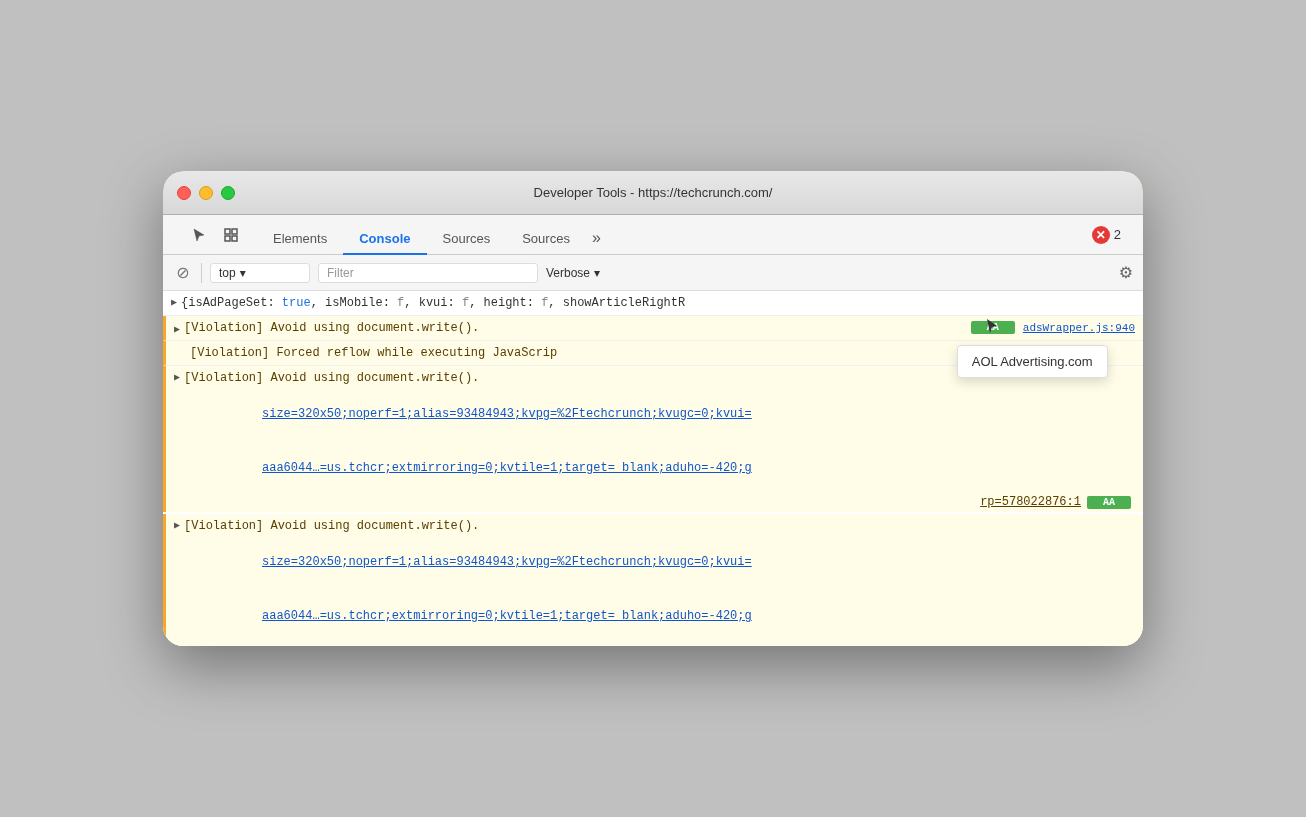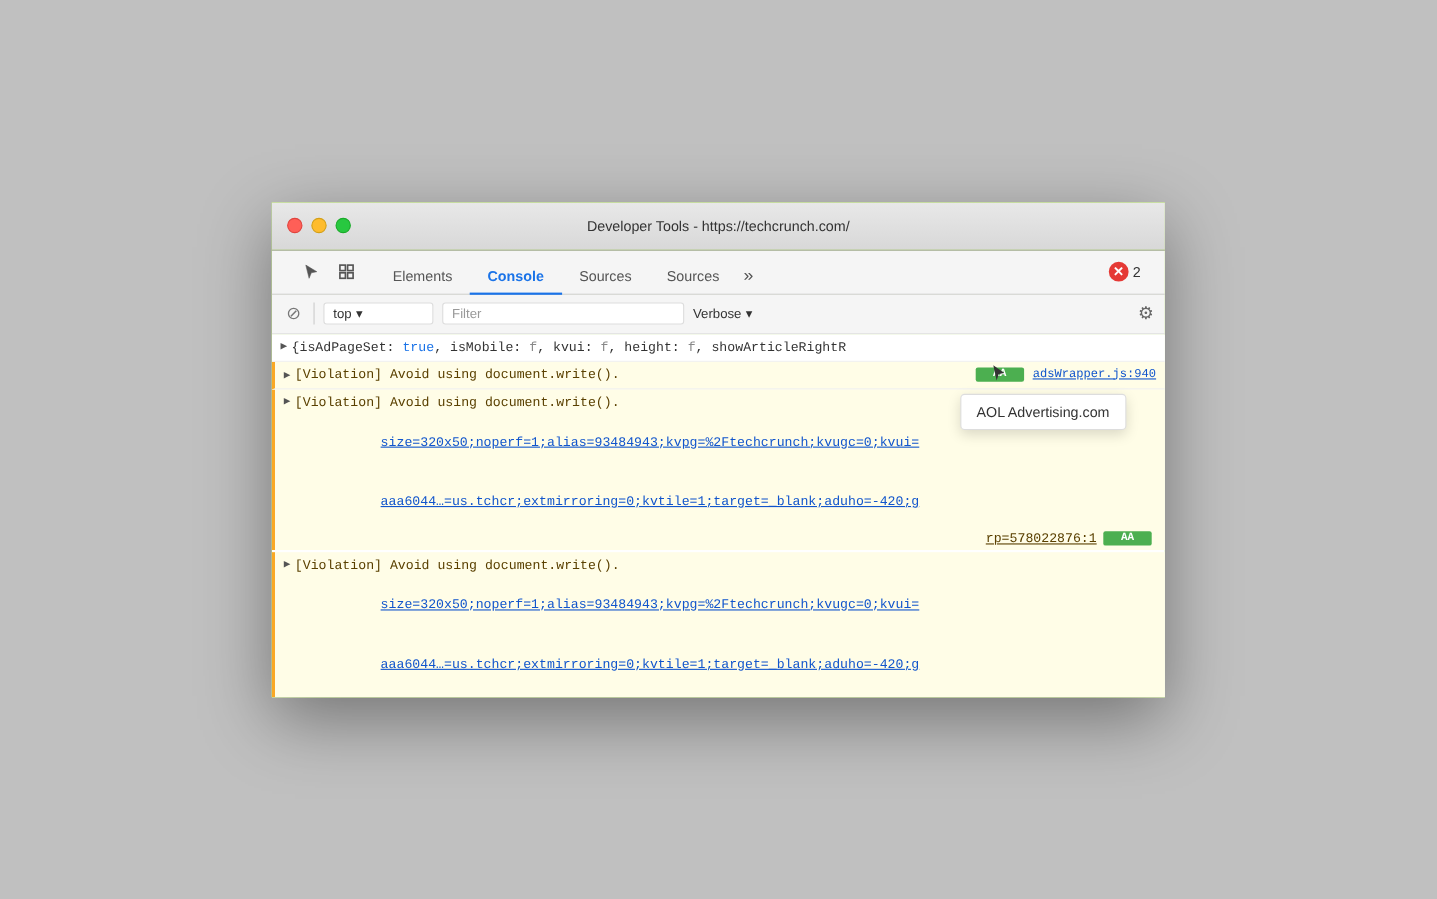--- a/index.html
+++ b/index.html
@@ -7,23 +7,23 @@
     body {
       background: #c0c0c0;
       display: flex;
       justify-content: center;
       align-items: center;
       min-height: 100vh;
       font-family: -apple-system, BlinkMacSystemFont, 'Helvetica Neue', Arial, sans-serif;
     }
 
     .window {
-      width: 812px;
-      background: #bef264;
-      border-radius: 0;
+      width: 980px;
+      background: #4d7c0f;
+      border-radius: 20px;
       box-shadow: 0 20px 60px rgba(0,0,0,0.4);
       overflow: hidden;
     }
 
     
     .title-bar {
       background: linear-gradient(180deg, #e8e8e8 0%, #d8d8d8 100%);
       height: 44px;
       display: flex;
       align-items: center;
@@ -419,20 +419,23 @@
             <path d="M2 2L12 9L7 10L5 16L2 2Z" fill="#333"></path>
           </svg>
         </div>
         <div class="tooltip">
           <span>AOL Advertising.com</span>
         </div>
       </div>
       <span class="line-source" style="margin-left:4px;">adsWrapper.js:940</span>
     </div>
 
+    <div class="console-line warning-line">
+      <span class="console-text warn-text" style="padding-left:16px;">[Violation] Forced reflow while executing JavaScrip</span>
+    </div>
 
     <div class="warning-block" style="border-left: 3px solid #f9a825; padding: 3px 8px;">
       <div style="display:flex; align-items:flex-start;">
         <span class="triangle">▶</span>
         <span class="console-text warn-text">[Violation] Avoid using document.write().</span>
       </div>
       <div style="padding-left: 16px;">
         <div class="console-text warn-text">
           <span class="link-text">size=320x50;noperf=1;alias=93484943;kvpg=%2Ftechcrunch;kvugc=0;kvui=</span>
         </div>

